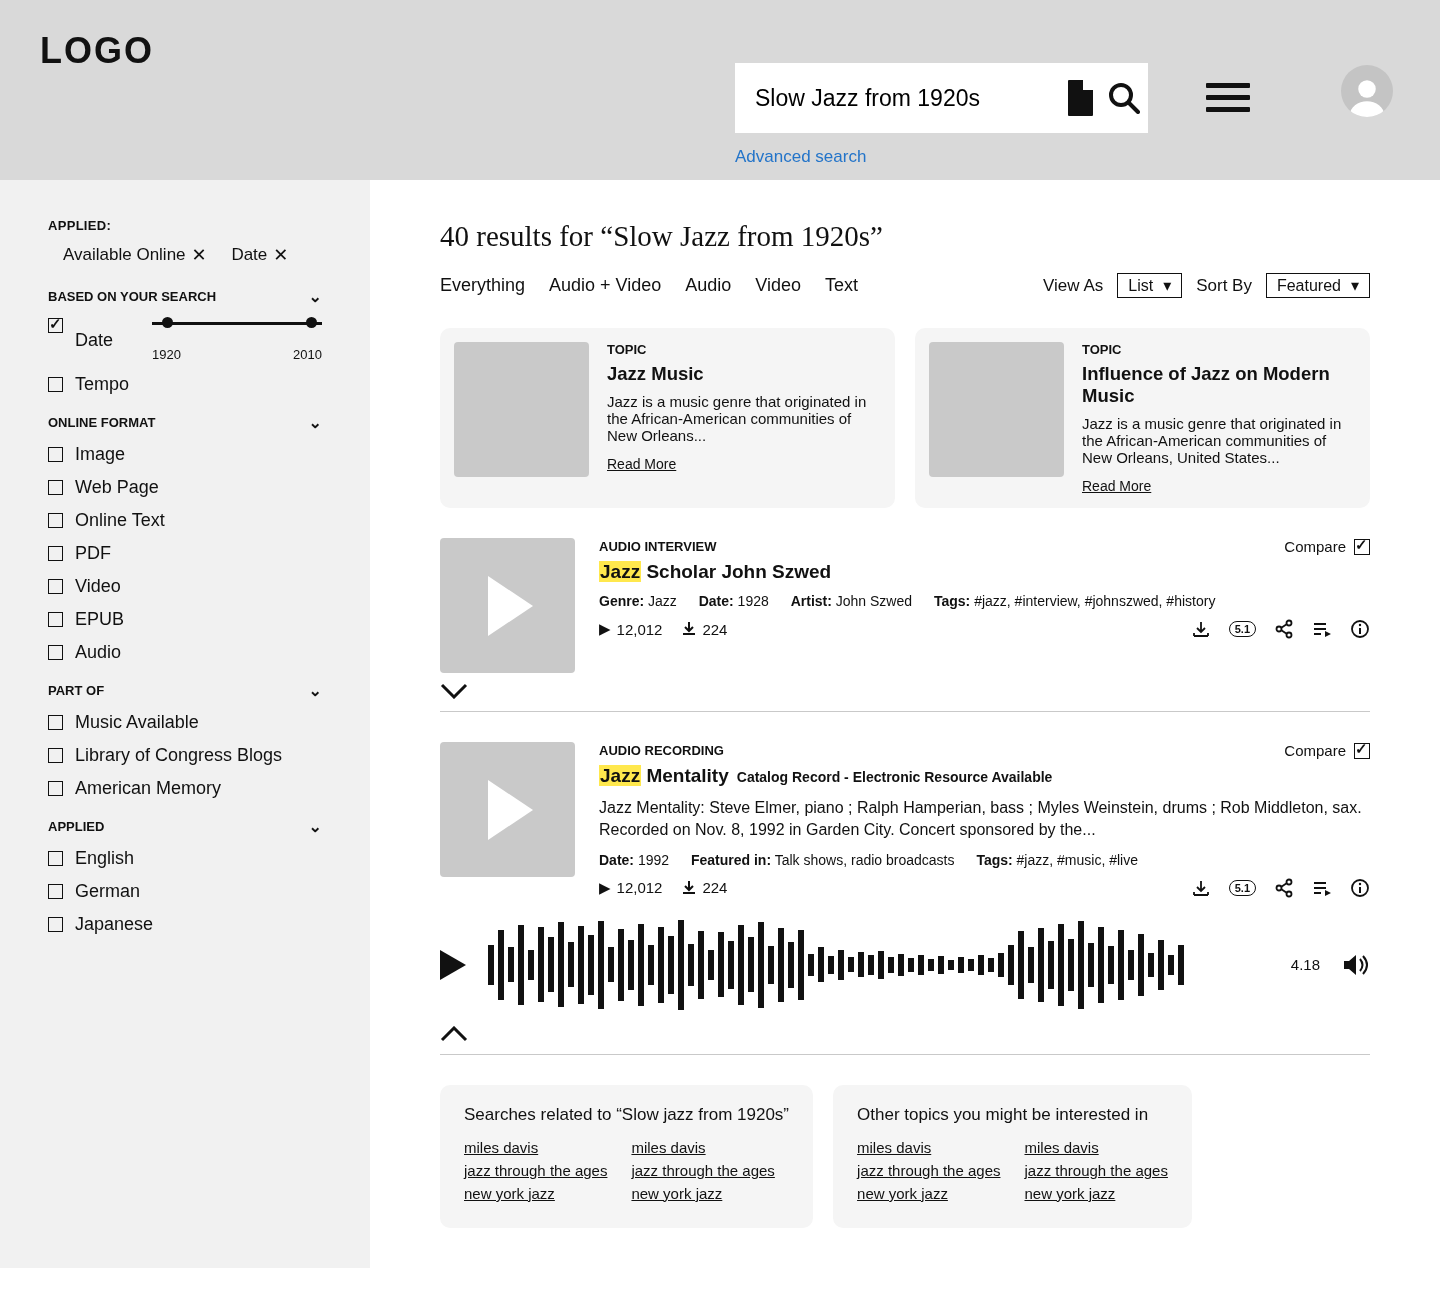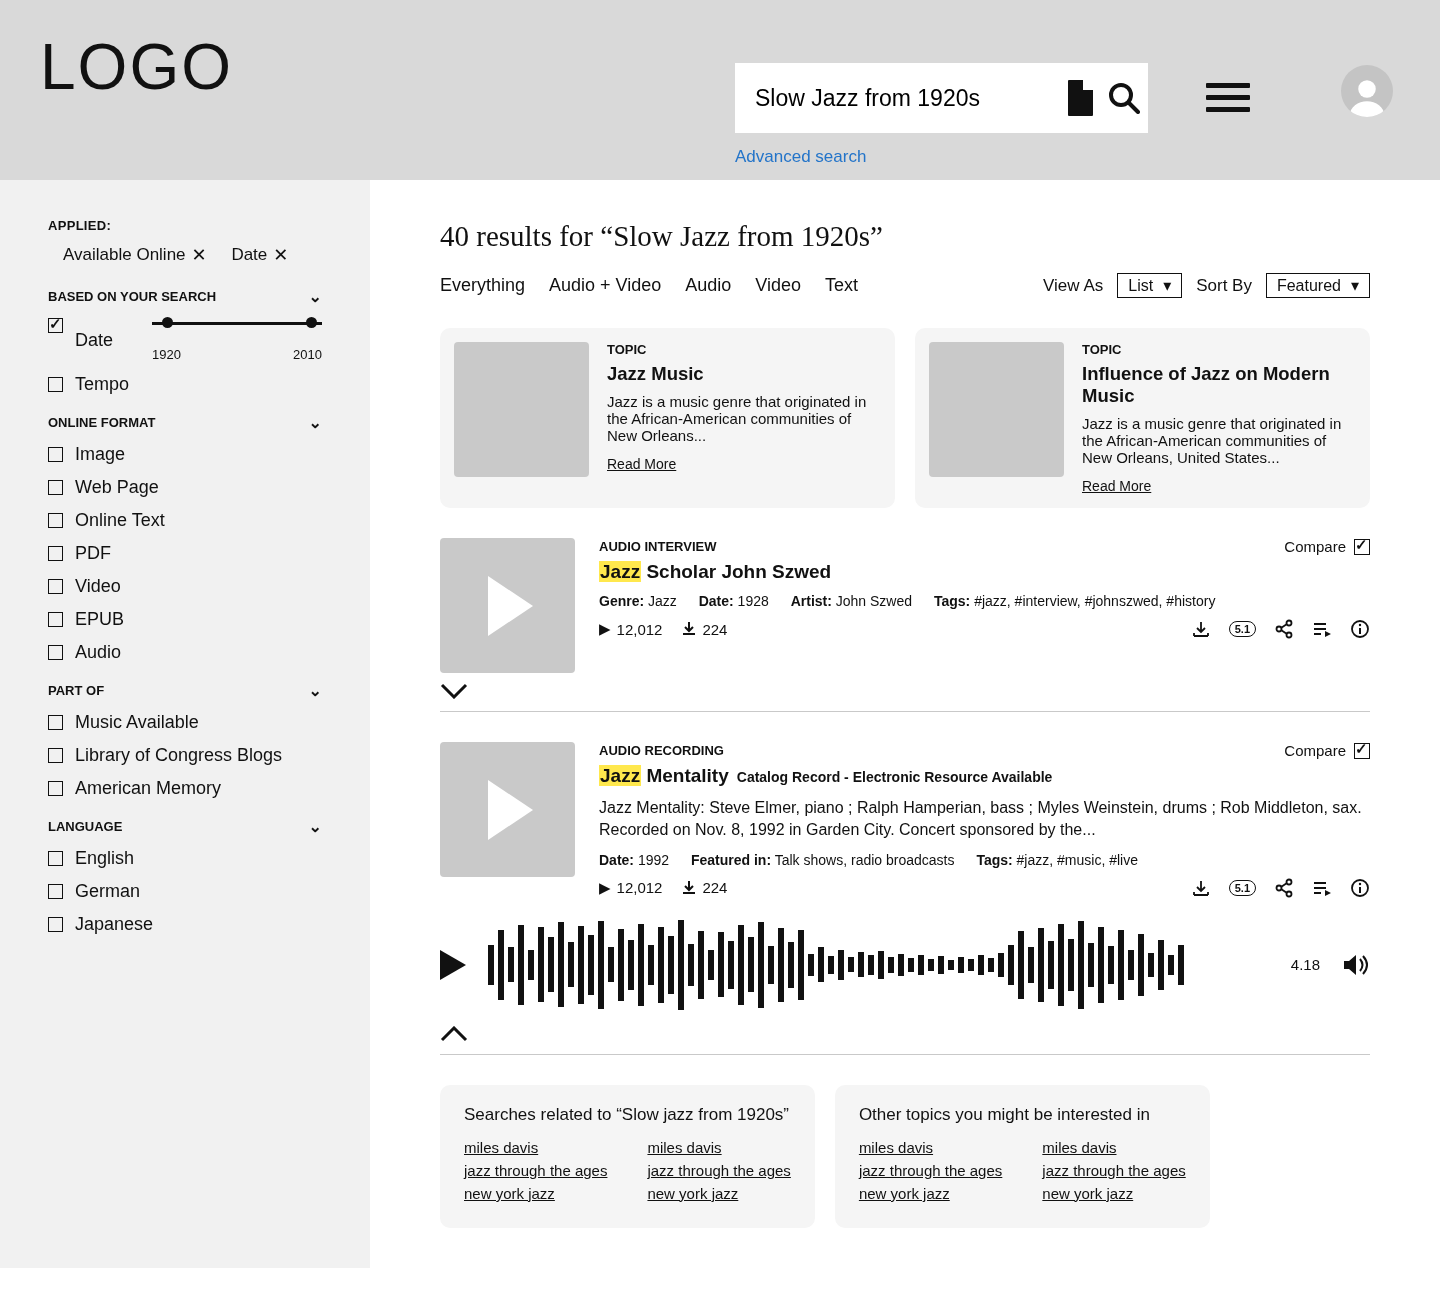--- a/index.html
+++ b/index.html
@@ -1,21 +1,21 @@
 <!DOCTYPE html>
 <html><head>
 <meta charset="utf-8">
 <style>
   * { box-sizing: border-box; margin: 0; padding: 0; }
   body { font-family: Arial, Helvetica, sans-serif; color: #111; background: #fff; width: 1440px; }
   a { color: inherit; }
 
   
   .header { background: #d9d9d9; height: 180px; display: flex; align-items: flex-start; padding: 30px 40px 0 40px; position: relative; }
-  .logo { font-size: 64px; font-weight: 400; letter-spacing: 2px; }
+  .logo { font-size: 36px; font-weight: 700; letter-spacing: 2px; }
   .search-wrap { position: absolute; left: 735px; top: 63px; width: 413px; }
   .search-box { background:#fff; height:70px; display:flex; align-items:center; padding:0 20px; }
   .search-input { flex:1; border:none; outline:none; font-size:23px; background:transparent; }
   .search-box svg, .search-box .glyph { margin-left:14px; cursor:pointer; }
   .adv-link { color:#2374c9; font-size:17px; margin-top:14px; display:inline-block; }
   .hamburger { position:absolute; right:190px; top:76px; cursor:pointer; }
   .hamburger div { width:44px; height:5px; background:#111; margin:7px 0; border-radius:1px; }
   .avatar { position:absolute; right:47px; top:65px; width:52px; height:52px; border-radius:50%; background:#c4c4c4; display:flex; align-items:flex-end; justify-content:center; overflow:hidden; }
   .avatar svg { width:42px; height:42px; }
 
@@ -89,21 +89,21 @@
   
   .player { display:flex; align-items:center; gap:22px; margin:22px 0 16px 0; }
   .wave { flex:1; height:90px; position:relative; display:flex; align-items:center; gap:4px; }
   .wave .bar { width:6px; background:#111; display:inline-block; }
   .time { font-size:15px; }
 
   
   .foot-row { display:flex; gap:20px; margin-top:30px; }
   .foot-box { background:#f5f5f5; border-radius:10px; padding:20px 24px; }
   .foot-box h4 { font-size:17px; font-weight:400; margin-bottom:14px; }
-  .foot-cols { display:flex; gap:40px; }
+  .foot-cols { display:flex; gap:24px; }
   .foot-cols a { display:block; font-size:15px; text-decoration:underline; margin-bottom:6px; cursor:pointer; }
 
   svg { display:block; }
 </style>
 </head>
 <body>
 
 <div class="header">
   <div class="logo">LOGO</div>
 
@@ -227,21 +227,21 @@
     <div class="facet-item">
         <span class="cbox"></span>
         <span>Library of Congress Blogs</span>
       </div>
     <div class="facet-item">
         <span class="cbox"></span>
         <span>American Memory</span>
       </div>
 
     <div class="facet-head">
-      <span>LANGUAGE</span>
+      <span>APPLIED</span>
       <span class="chev">⌄</span>
     </div>
     <div class="facet-item">
         <span class="cbox"></span>
         <span>English</span>
       </div>
     <div class="facet-item">
         <span class="cbox"></span>
         <span>German</span>
       </div>

